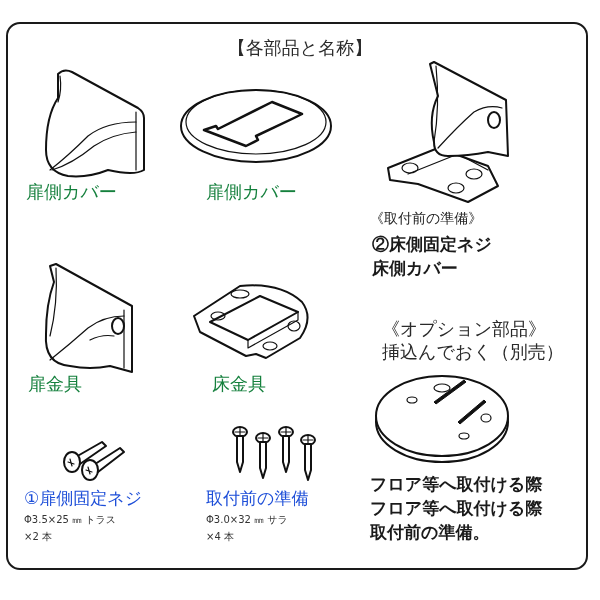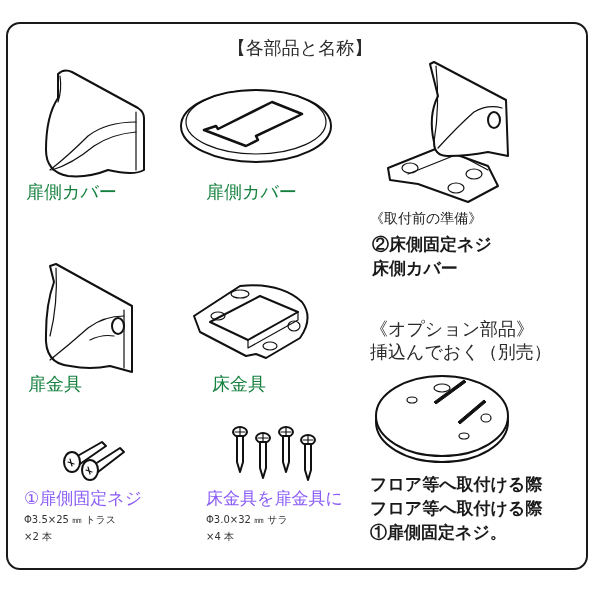--- a/index.html
+++ b/index.html
@@ -4,22 +4,22 @@
   <style>
     html, body { margin: 0; padding: 0; background: #ffffff; }
     body { width: 600px; height: 600px; position: relative; overflow: hidden;
            font-family: "DejaVu Sans", sans-serif; color: #222; }
     .frame { position: absolute; left: 6px; top: 22px; width: 582px; height: 548px;
              border: 2.5px solid #1a1a1a; border-radius: 14px; box-sizing: border-box; }
     .abs { position: absolute; }
     .title { left: 0; width: 600px; top: 36px; text-align: center; font-size: 18px; color: #2a2a2a; }
     .label { font-size: 18px; color: #15803d; white-space: nowrap; letter-spacing: 0px; }
     .note-bold { font-family: "DejaVu Serif", serif; font-weight: bold; font-size: 17px; color: #1a1a1a; line-height: 24px; white-space: nowrap; }
-    .heading { font-size: 18px; color: #2a2a2a; white-space: nowrap; line-height: 22px; }
-    .screw-title { font-size: 17px; color: #8b5cf6; white-space: nowrap; }
+    .heading { font-size: 18px; color: #2a2a2a; white-space: nowrap; line-height: 22px; margin-left: 12px; }
+    .screw-title { font-size: 17px; color: #1d4ed8; white-space: nowrap; }
     .screw-spec { font-size: 10px; color: #333; white-space: nowrap; line-height: 17px; }
     svg { position: absolute; overflow: visible; }
     svg .s { fill: #fff; stroke: #111; stroke-width: 2; stroke-linejoin: round; stroke-linecap: round; }
     svg .t { fill: none; stroke: #111; stroke-width: 1.2; stroke-linejoin: round; stroke-linecap: round; }
     svg .k { fill: #111; stroke: #111; stroke-width: 1; }
   </style>
 </head>
 <body>
 
 <div class="frame"></div>
@@ -85,21 +85,21 @@
   <ellipse class="s" cx="70" cy="46" rx="66" ry="40"></ellipse>
   <ellipse class="t" cx="40" cy="30" rx="5" ry="3"></ellipse>
   <ellipse class="t" cx="70" cy="18" rx="8" ry="4"></ellipse>
   <path class="k" d="M62 32 L92 10 L94 12 L64 34 Z"></path>
   <path class="k" d="M86 52 L112 30 L114 32 L88 54 Z"></path>
   <ellipse class="t" cx="114" cy="48" rx="5" ry="4"></ellipse>
   <ellipse class="t" cx="92" cy="66" rx="5" ry="3"></ellipse>
 </svg>
 <div class="abs note-bold" style="left:370px;top:472px">フロア等へ取付ける際</div>
 <div class="abs note-bold" style="left:370px;top:496px">フロア等へ取付ける際</div>
-<div class="abs note-bold" style="left:370px;top:520px">①扉側固定ネジ。</div>
+<div class="abs note-bold" style="left:370px;top:520px">取付前の準備。</div>
 
 <svg style="left:58px;top:432px" width="70" height="50" viewBox="0 0 70 50">
   <path class="s" d="M16 26 L44 10 L48 14 L22 32 Z"></path>
   <ellipse class="s" cx="14" cy="30" rx="8" ry="10"></ellipse>
   <path class="t" d="M10 30 L16 32 M12 27 L14 34"></path>
   <path class="s" d="M34 34 L62 16 L66 20 L40 40 Z"></path>
   <ellipse class="s" cx="32" cy="38" rx="8" ry="10"></ellipse>
   <path class="t" d="M28 38 L34 40 M30 35 L32 42"></path>
 </svg>
 
@@ -123,15 +123,15 @@
     <ellipse class="s" cx="78" cy="16" rx="7" ry="5"></ellipse>
       <path class="t" d="M73 16 L83 16 M78 12 L78 20"></path>
     <path class="s" d="M75 20 L81 20 L81 46 L78 56 L75 46 Z"></path>
   </g>
 </svg>
 
 <div class="abs screw-title" style="left:24px;top:487px">①扉側固定ネジ</div>
 <div class="abs screw-spec" style="left:24px;top:511px">Φ3.5×25 ㎜ トラス</div>
 <div class="abs screw-spec" style="left:24px;top:528px">×2 本</div>
 
-<div class="abs screw-title" style="left:206px;top:487px">床金具を扉金具に</div>
+<div class="abs screw-title" style="left:206px;top:487px">取付前の準備</div>
 <div class="abs screw-spec" style="left:206px;top:511px">Φ3.0×32 ㎜ サラ</div>
 <div class="abs screw-spec" style="left:206px;top:528px">×4 本</div>
 
 </body></html>

